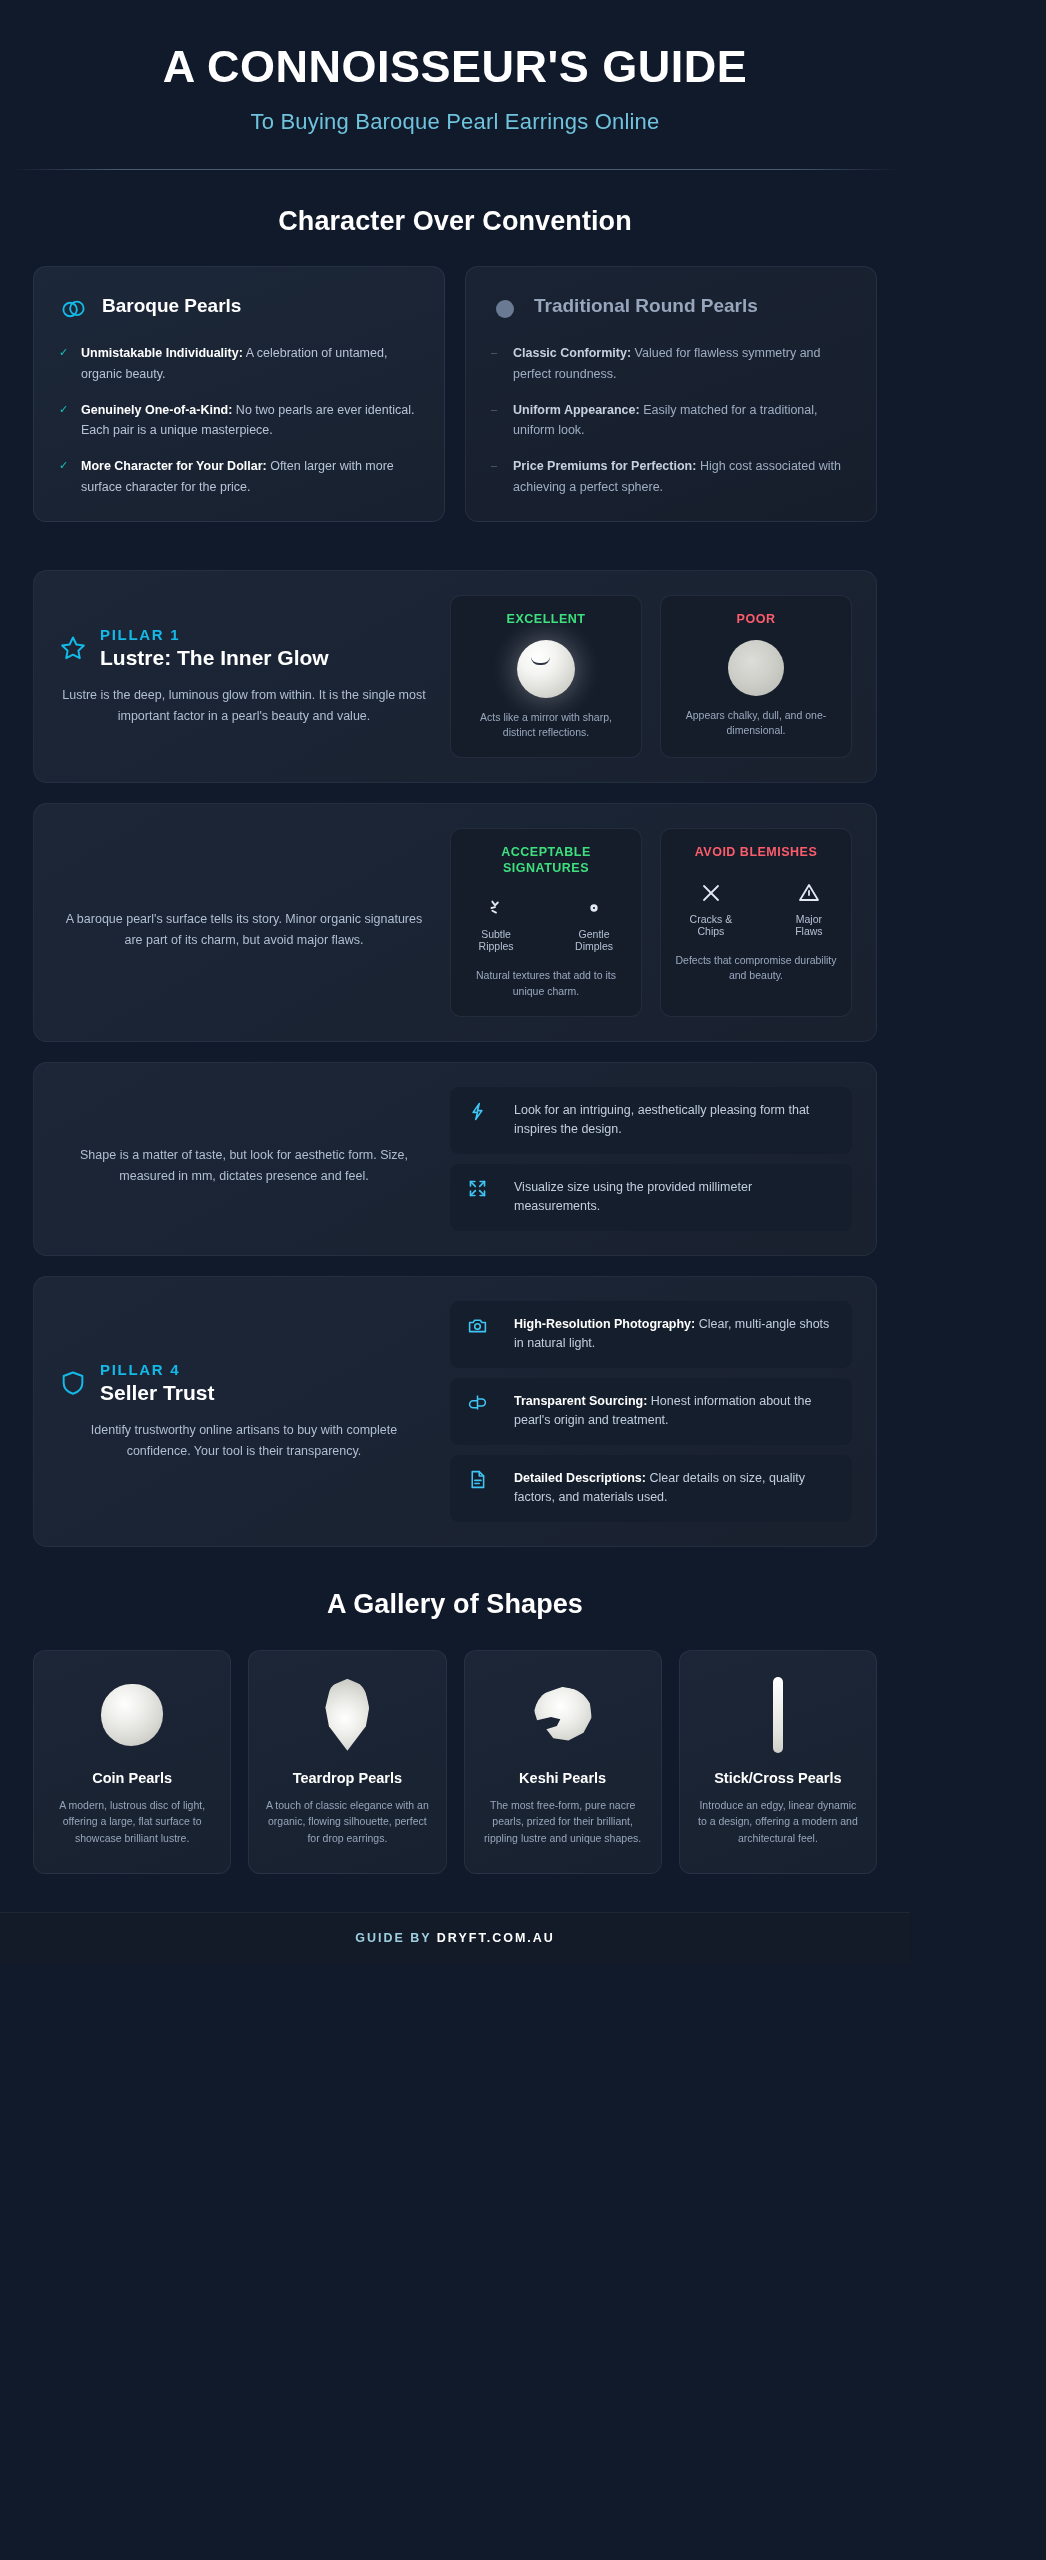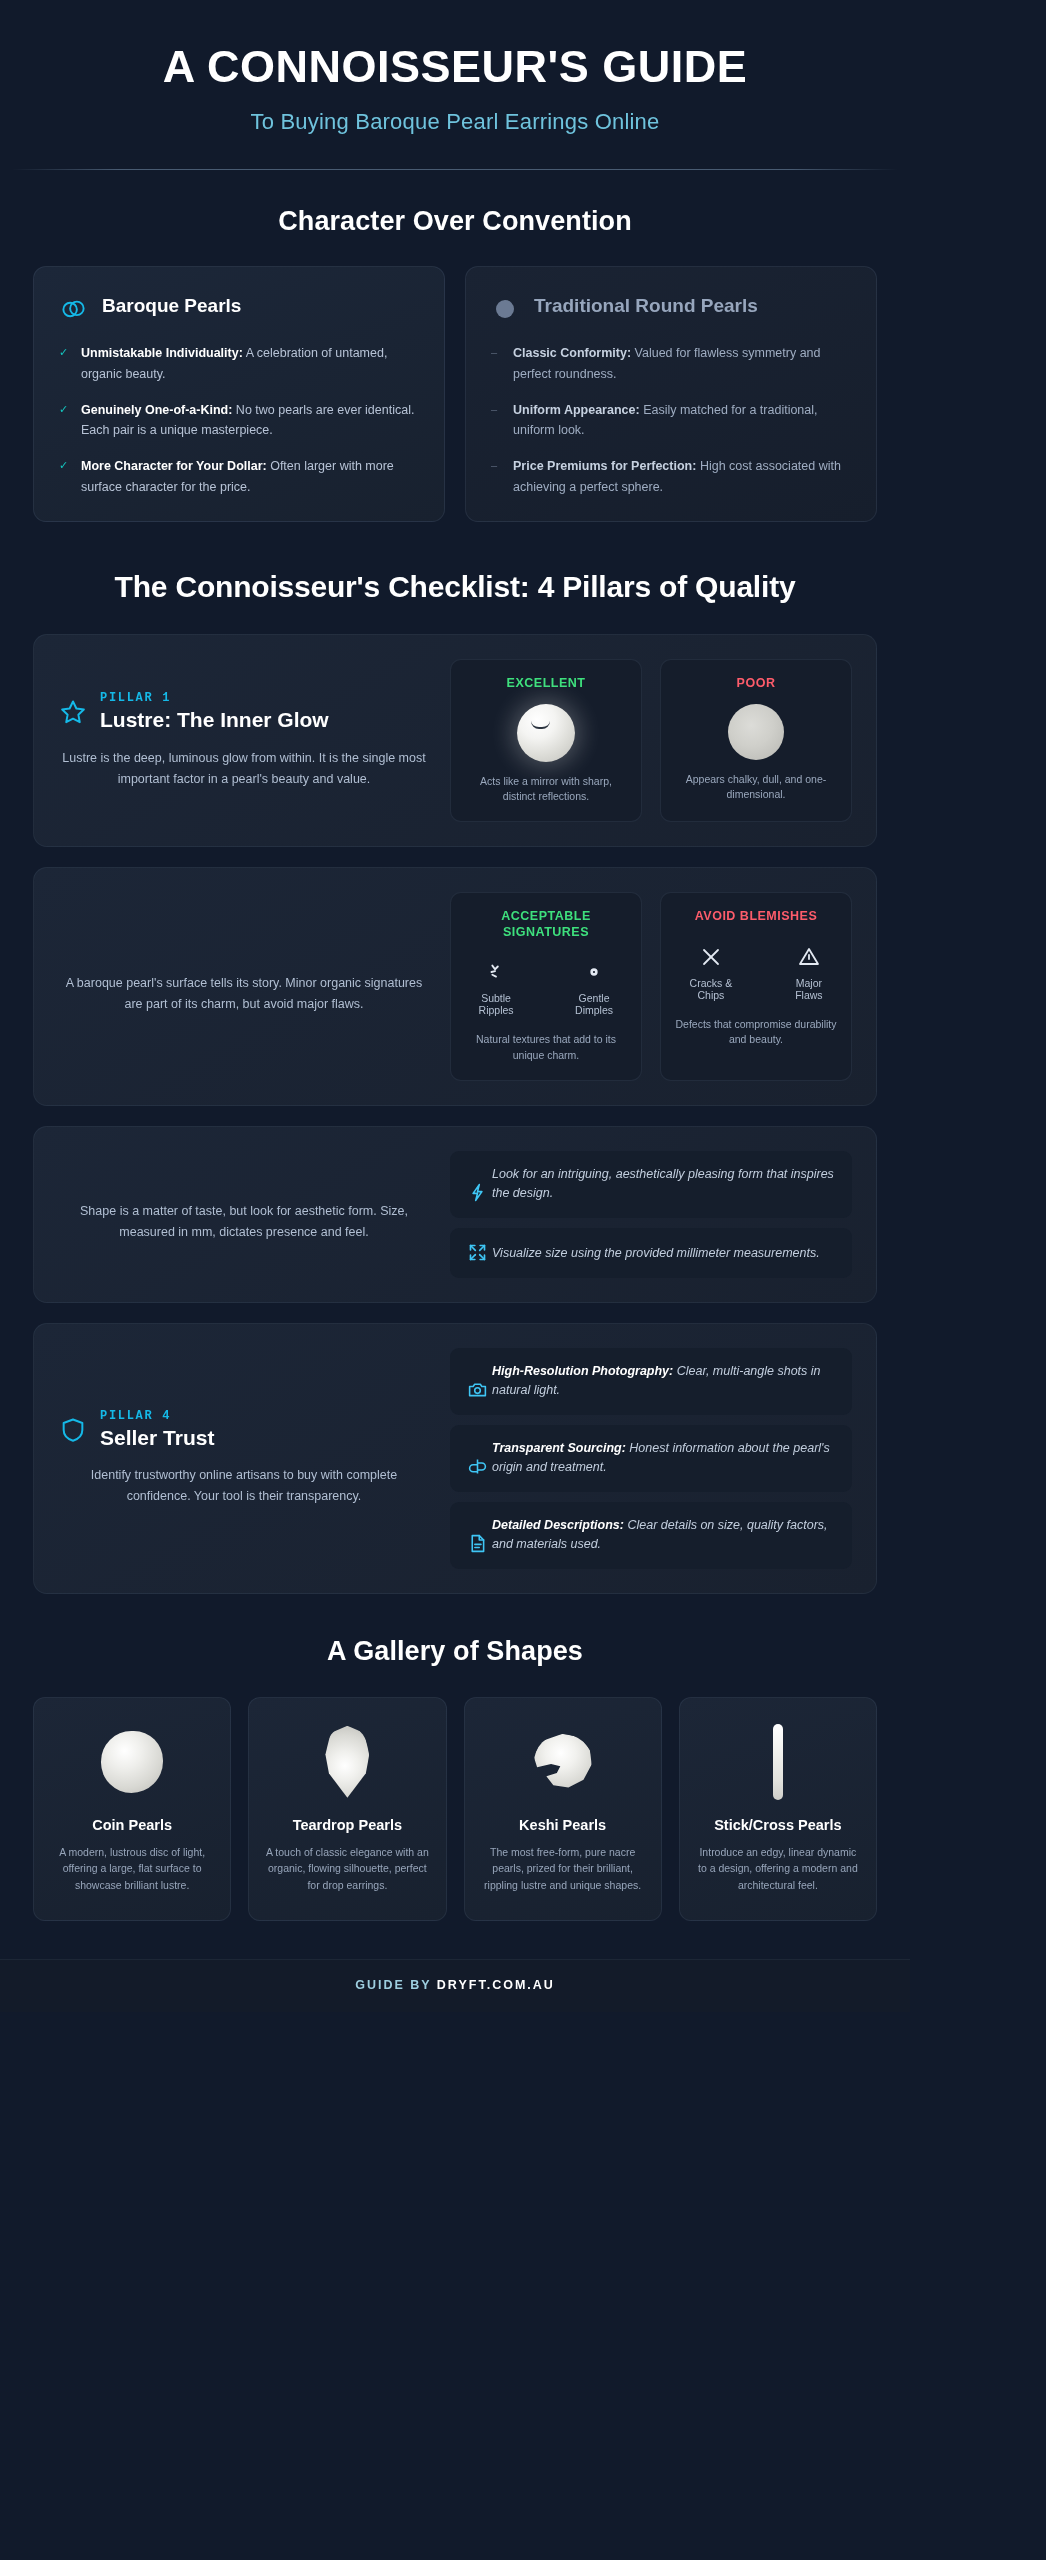--- a/index.html
+++ b/index.html
@@ -102,27 +102,26 @@
     padding: 24px 24px;
     margin-bottom: 20px;
     display: flex;
     gap: 20px;
     align-items: center;
   }
   .pillar-left { width: 372px; flex: 0 0 372px; }
   .pillar-head { display: flex; align-items: center; gap: 12px; }
   .pillar-ico { flex: 0 0 30px; width: 30px; height: 30px; display:flex; align-items:center; justify-content:center; }
   .pillar-kicker {
-    font-size: 12px;
+    font-size: 15px;
     font-weight: 700;
     letter-spacing: 1.7px;
     color: #15b9e8;
     text-transform: uppercase;
     margin-bottom: 2px;
-    font-family: Liberation Mono, monospace;
   }
   .pillar-name {
     font-size: 21px;
     font-weight: 700;
     color: #ffffff;
     line-height: 1.2;
   }
   .pillar-desc {
     margin-top: 15px;
     font-size: 12.5px;
@@ -181,23 +180,22 @@
   .mini-glyph { height: 28px; display:flex; align-items:center; justify-content:center; }
   .mini-label { font-size: 10.5px; color: #b4c0d2; margin-top: 6px; }
 
   
   .brow-list { flex: 1; display: flex; flex-direction: column; gap: 10px; }
   .brow {
     background: #151e2c;
     border-radius: 9px;
     padding: 14px 16px;
     display: flex;
-    gap: 4px;
-    align-items: flex-end;
-    font-style: italic;
+    gap: 26px;
+    align-items: flex-start;
   }
   .brow .bico { flex: 0 0 22px; width: 22px; height: 22px; display:flex; align-items:center; justify-content:center; }
   .brow .btext { font-size: 12.5px; line-height: 1.56; color: #c2ceDE; }
   .brow .btext b { color: #ffffff; font-weight: 700; }
 
   
   .gallery-wrap { margin-top: 42px; }
   .gallery-grid {
     display: flex;
     gap: 17px;
@@ -323,21 +321,20 @@
             <span class="mark">–</span>
             <span><b>Price Premiums for Perfection:</b><span> High cost associated with achieving a perfect sphere.</span></span>
           </li>
         </ul>
       </div>
 
     </div>
   </div>
 
   <div class="pillars">
-    <div class="section-title big">The Connoisseur's Checklist: 4 Pillars of Quality</div>
     <div class="pillar-list">
 
       <div class="pillar-card">
         <div class="pillar-left">
           <div class="pillar-head">
             <span class="pillar-ico">
               <svg width="28" height="28" viewBox="0 0 24 24" fill="none" stroke="#15b9e8" stroke-width="1.7" stroke-linejoin="round">
                 <polygon points="12,3 14.9,9 21.3,9.9 16.6,14.3 17.8,20.7 12,17.7 6.2,20.7 7.4,14.3 2.7,9.9 9.1,9"></polygon>
               </svg>
             </span>

